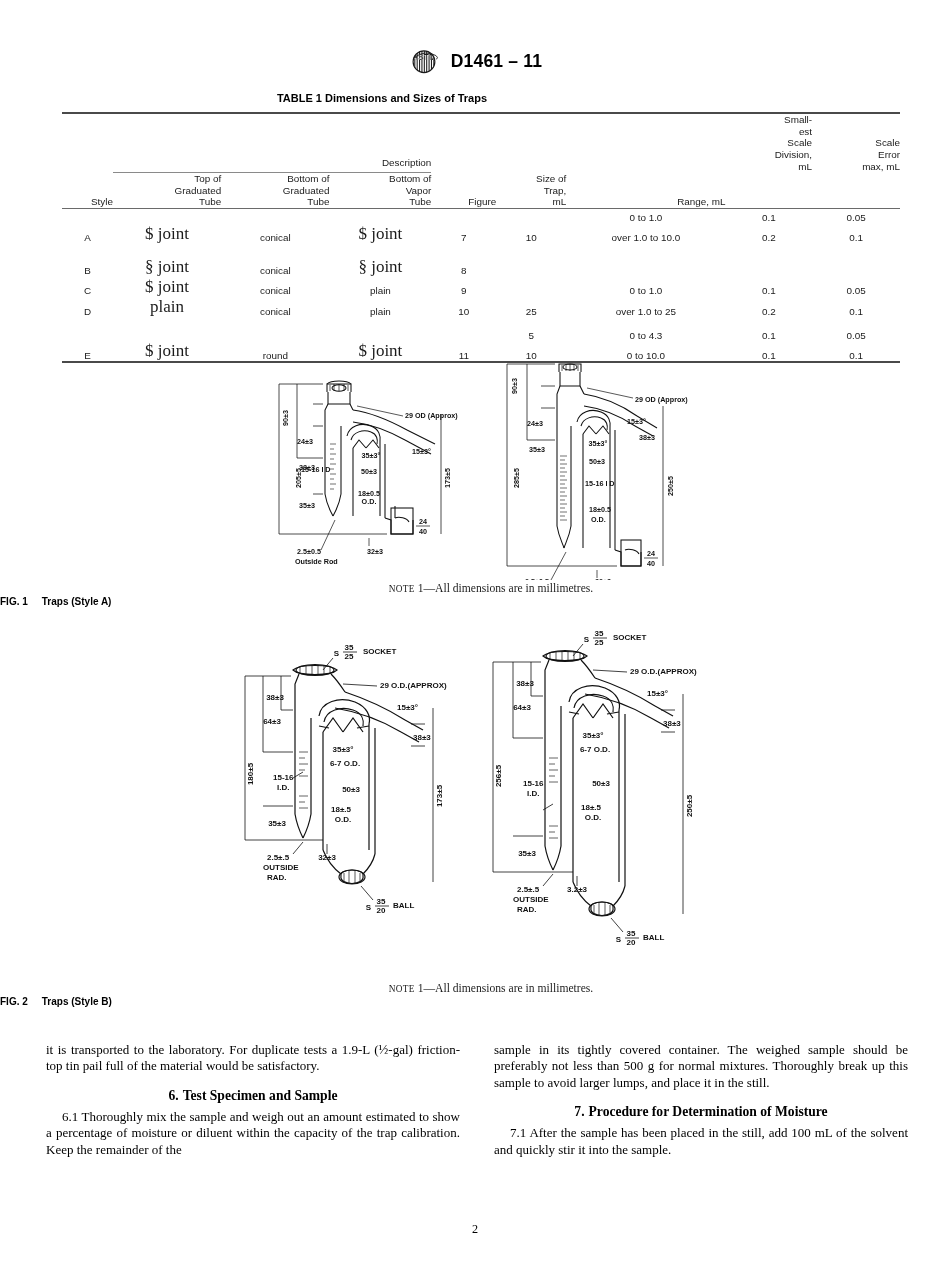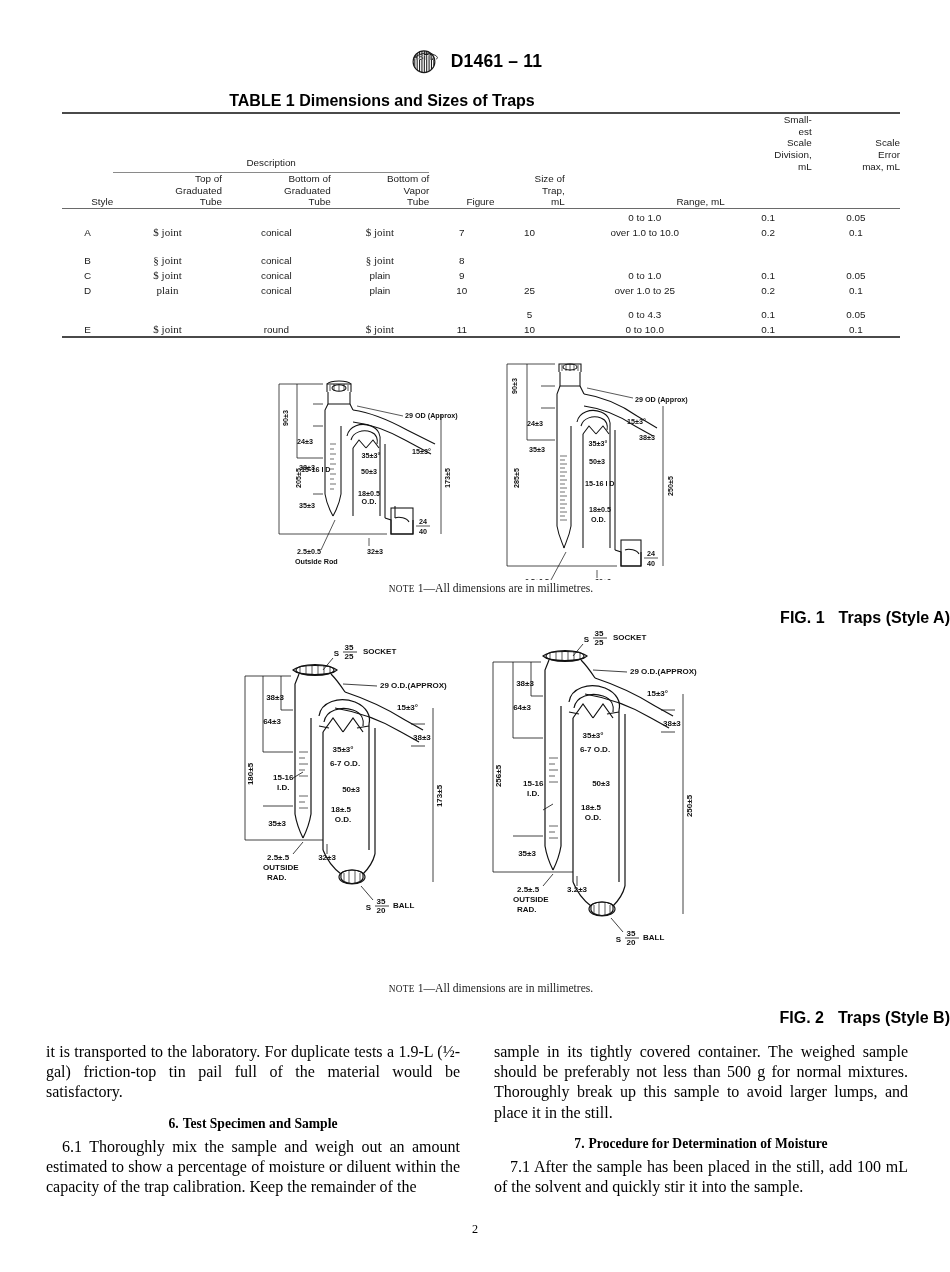--- a/index.html
+++ b/index.html
@@ -36,21 +36,21 @@
   }
 
   
   .table-title {
     position: absolute;
     top: 92px;
     left: 0;
     width: 764px;
     text-align: center;
     font-family: "Liberation Sans", sans-serif;
-    font-size: 16px;
+    font-size: 11px;
     font-weight: bold;
   }
   .trap-table {
     position: absolute;
     top: 112px;
     left: 62px;
     width: 838px;
     border-collapse: collapse;
     font-family: "Liberation Sans", sans-serif;
     font-size: 9.9px;
@@ -59,37 +59,37 @@
   .trap-table td, .trap-table th {
     padding: 0;
     font-weight: normal;
     vertical-align: bottom;
     line-height: 1.18;
   }
   .rule-top { border-top: 2.2px solid #4a4a4a; }
   .rule-mid { border-top: 1.1px solid #6a6a6a; }
   .rule-bottom { border-bottom: 2.2px solid #4a4a4a; }
   .spanhead {
-    text-align: center;
+    text-align: right;
     padding-bottom: 2px;
   }
   .spanhead-rule {
     border-bottom: 1.4px solid #8a8a8a;
     height: 3px;
     padding: 0;
   }
   .colhead {
     text-align: right;
     padding: 3px 2px 5px 2px;
     vertical-align: bottom;
   }
   .cell { text-align: center; padding: 0 2px; height: 15px; }
   .serifcell {
     font-family: "Liberation Serif", serif;
-    font-size: 11px;
+    font-size: 17px;
   }
   .rowgap { height: 13px; }
   .rowgap-sm { height: 9px; }
 
   
   .figure-block { position: absolute; }
   #fig1-block { top: 348px; left: 0; width: 950px; }
   #fig2-block { top: 628px; left: 0; width: 950px; }
   .fig-canvas { display: block; margin: 0 auto; }
   .fig-note {
@@ -98,41 +98,41 @@
     font-size: 11.6px;
     margin-top: 2px;
     color: #1c1c1c;
     padding-left: 32px;
   }
   .fig-note .sc {
     font-size: 9.3px;
     letter-spacing: 0.3px;
   }
   .fig-caption {
-    text-align: right;
+    text-align: left;
     font-family: "Liberation Sans", sans-serif;
-    font-size: 16px;
+    font-size: 10px;
     font-weight: bold;
-    margin-top: 14px;
+    margin-top: 1px;
   }
   .fig-caption .gap { display: inline-block; width: 14px; }
 
   
   .body-columns {
     position: absolute;
     top: 1042px;
     left: 46px;
     width: 862px;
     display: flex;
     gap: 34px;
   }
   .col { width: 414px; }
   .col p {
     margin: 0;
-    font-size: 16px;
+    font-size: 13px;
     line-height: 1.265;
     text-align: justify;
     text-justify: inter-word;
     hyphens: none;
   }
   .col p.indent { text-indent: 16px; }
   .sec-head {
     margin: 13px 0 5px 0;
     font-size: 13.6px;
     font-weight: bold;

